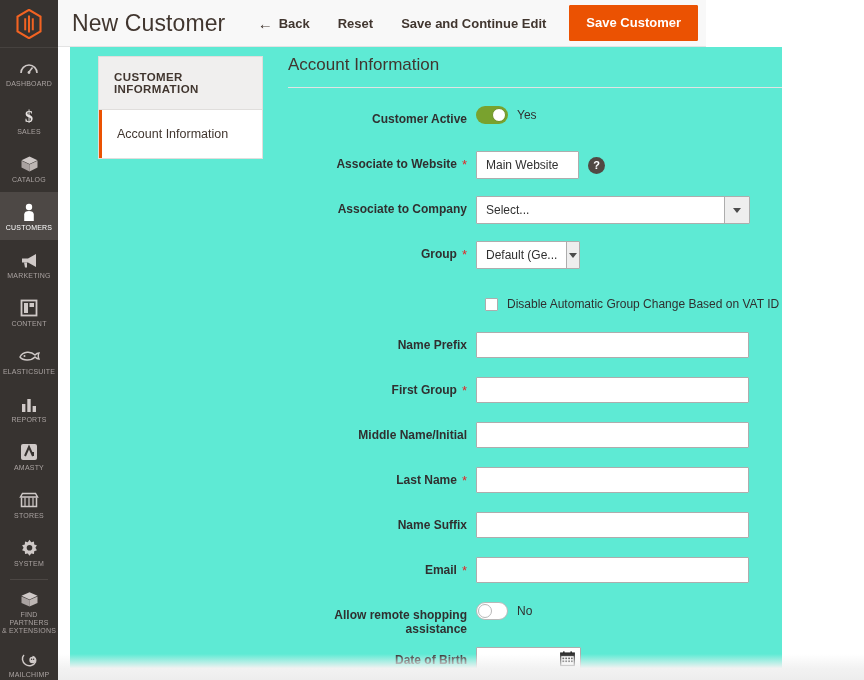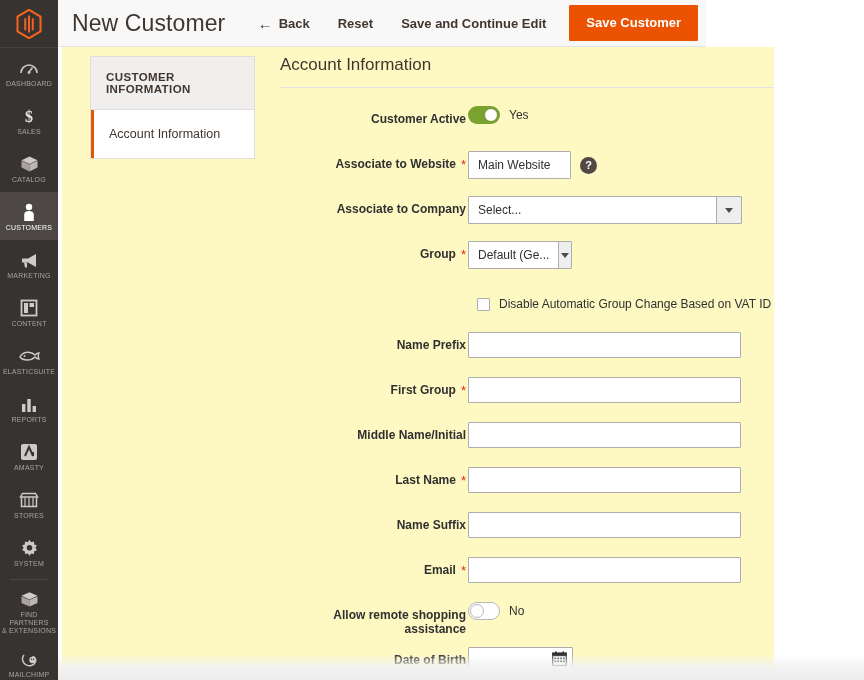--- a/index.html
+++ b/index.html
@@ -130,24 +130,24 @@
     cursor: pointer;
     border-radius: 1px;
     margin-left: 9px;
     white-space: nowrap;
     font-family: "Liberation Sans", sans-serif;
   }
 
   
   .content-wrap {
     position: absolute;
-    left: 62px; top: 47px;
+    left: 70px; top: 47px;
     width: 712px;
     height: 633px;
-    background: #fef9c3;
+    background: #5eead4;
     overflow: hidden;
   }
 
   
   .tabs-col {
     position: absolute;
     left: 28px; top: 9px;
     width: 165px;
   }
   .tabs-head {
@@ -203,21 +203,21 @@
     align-items: flex-start;
     margin-bottom: 0;
     min-height: 45px;
   }
   .field-label {
     width: 188px;
     text-align: right;
     font-size: 12px;
     font-weight: bold;
     color: #303030;
-    padding-right: 2px;
+    padding-right: 9px;
     padding-top: 7px;
     line-height: 14px;
     display: flex;
     justify-content: flex-end;
     align-items: center;
     gap: 5px;
   }
   .field-label .lbl-text { display: inline-block; }
   .req-star {
     color: #e22626;

